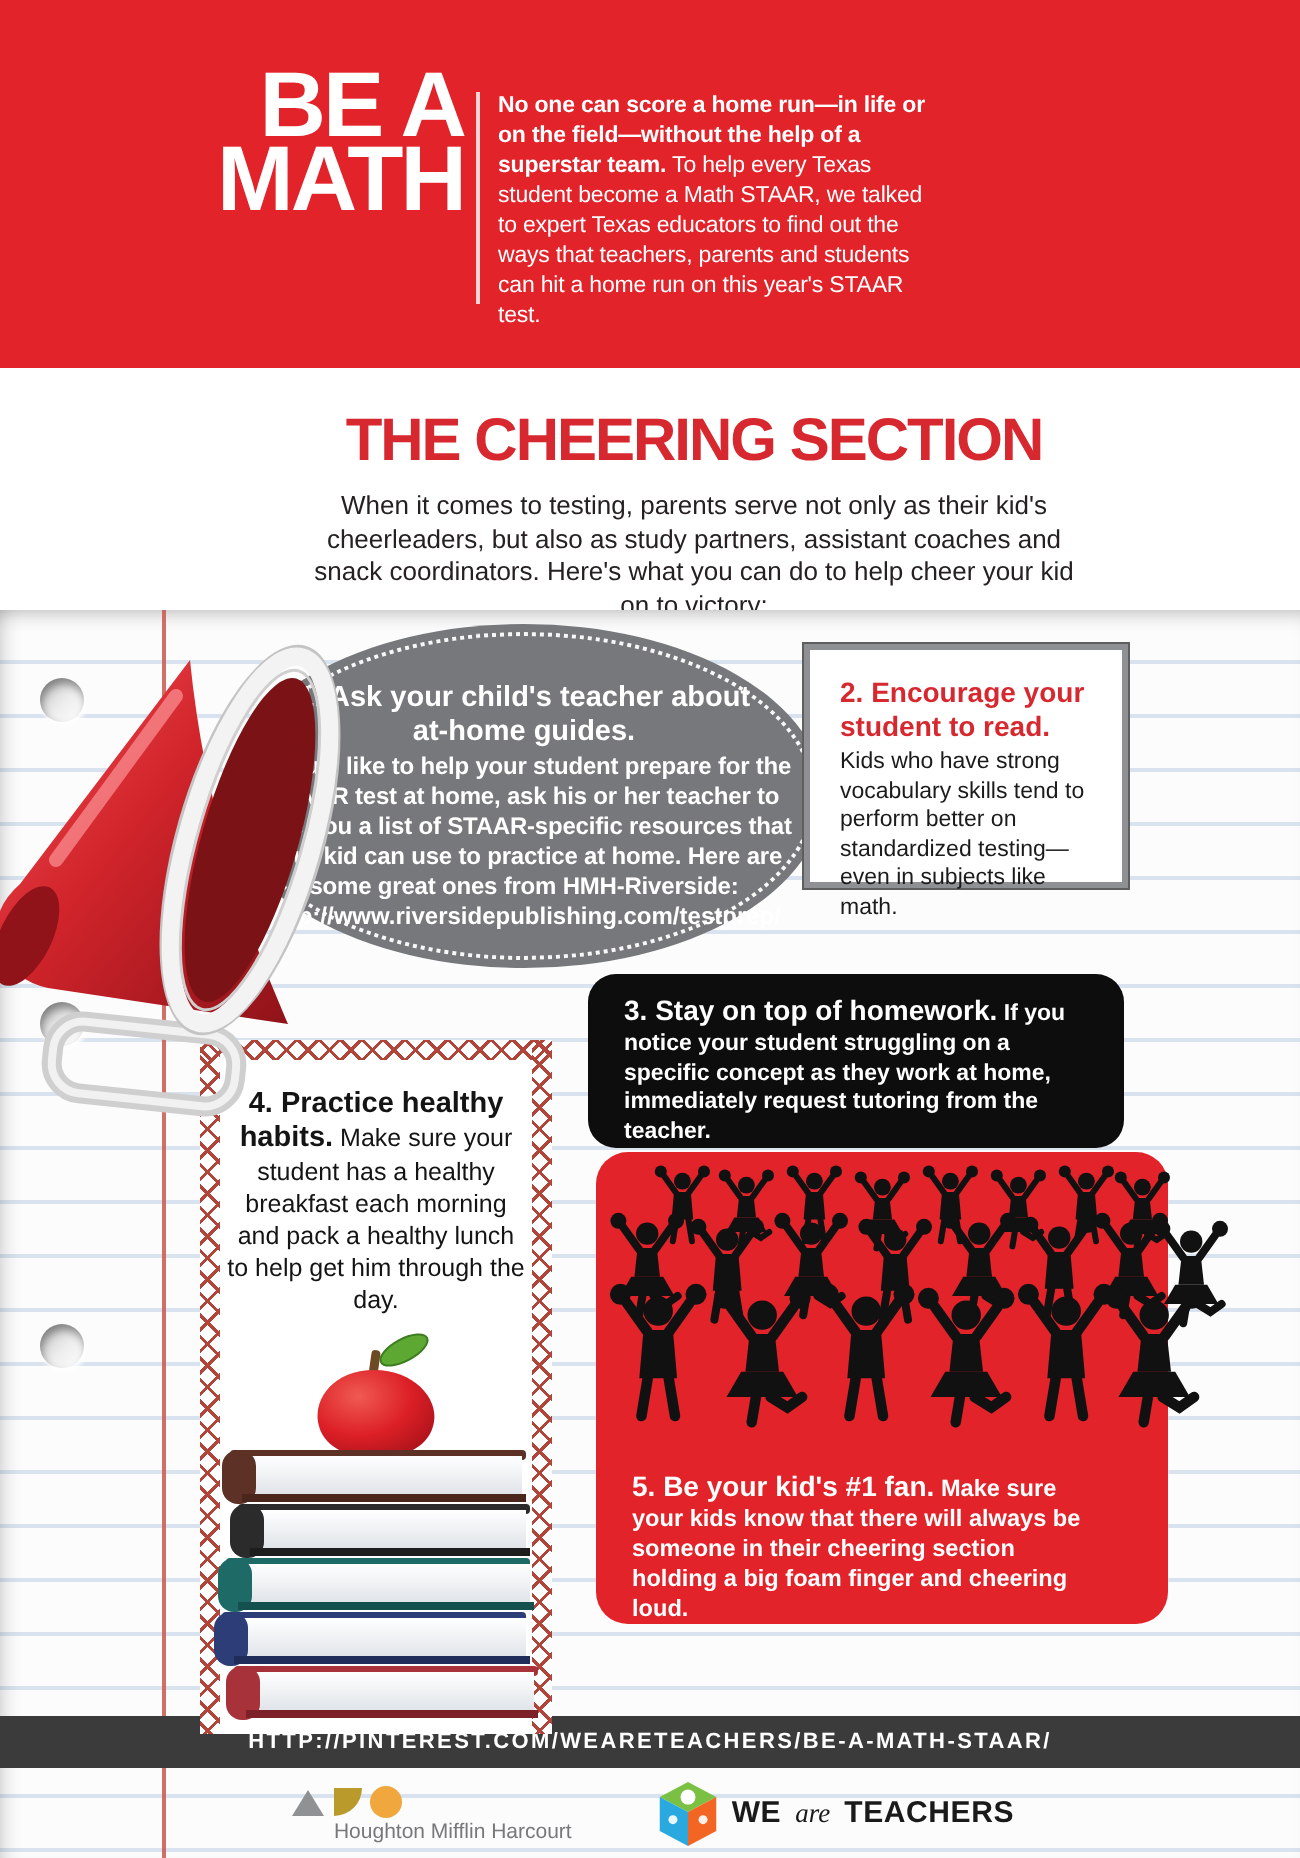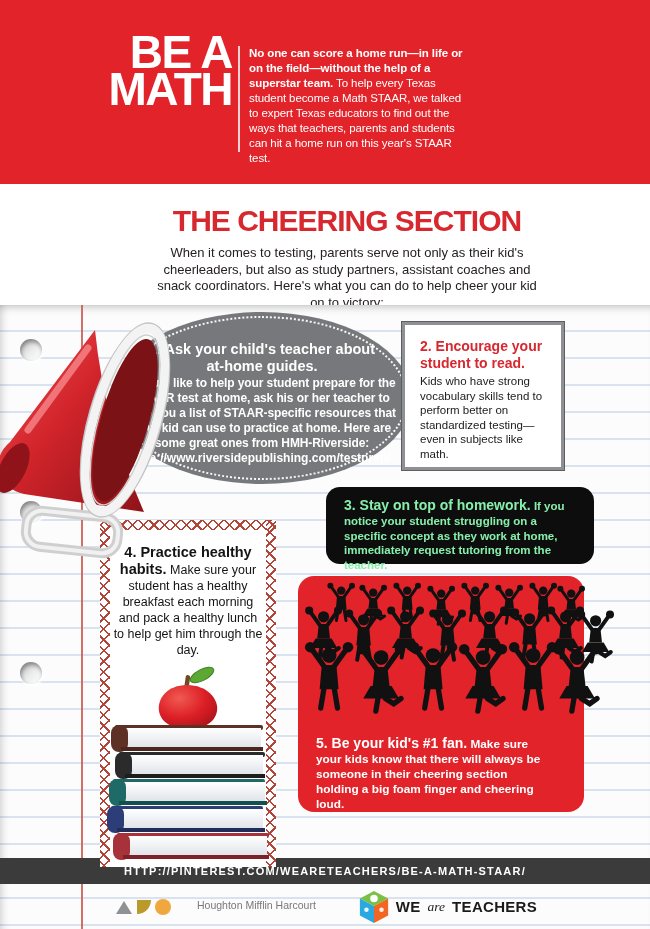--- a/index.html
+++ b/index.html
@@ -38,28 +38,28 @@
   .bubble{position:absolute;left:112px;top:7px;width:300px;height:172px;border-radius:50%;
     background:var(--bubble-gray);color:#fff;text-align:center;z-index:2;}
   .bubble:after{content:"";position:absolute;inset:4px;border:2px dotted rgba(255,255,255,.95);border-radius:50%;}
   .bubble-title{margin:29px auto 2px;width:240px;font-weight:bold;font-size:14.5px;line-height:16.5px;}
   .bubble-body{margin:0 auto;width:278px;font-weight:bold;font-size:12px;line-height:15px;letter-spacing:-.1px;}
   .bubble-link{display:block;font-weight:bold;font-size:12px;line-height:15px;color:#fff;text-decoration:none;}
 
   .megaphone{position:absolute;left:-8px;top:11px;width:230px;height:245px;z-index:3;}
 
   
-  .tip2{position:absolute;left:402px;top:17px;width:162px;height:148px;background:#fff;
+  .tip2{position:absolute;left:402px;top:17px;width:162px;height:122px;background:#fff;
     border:3px solid #8f9093;box-shadow:0 0 0 1px #5e5e5e;padding:13px 10px 0 15px;z-index:2;}
   .tip2 h3{color:var(--heading-red);font-size:14px;line-height:16.5px;font-weight:bold;}
   .tip2 p{margin-top:3px;color:#1b1b1b;font-size:11.5px;line-height:14.6px;}
 
   
-  .tip3{position:absolute;left:294px;top:182px;width:268px;height:77px;background:var(--tip3-black);
-    border-radius:14px;color:#86efac;padding:11px 16px 0 18px;z-index:2;margin-left:32px;}
+  .tip3{position:absolute;left:294px;top:182px;width:268px;height:87px;background:var(--tip3-black);
+    border-radius:14px;color:#ffffff;padding:11px 16px 0 18px;z-index:2;}
   .tip3 p{font-size:11.5px;line-height:14.8px;font-weight:bold;}
   .tip3 b{font-size:14px;}
 
   
   .tip4{position:absolute;left:100px;top:215px;width:176px;height:347px;background:#fff;z-index:1;}
   .dstrip{position:absolute;background:
       repeating-linear-gradient(45deg,transparent 0 3px,var(--diamond-border-red) 3px 4.6px,transparent 4.6px 7.6px),
       repeating-linear-gradient(135deg,transparent 0 3px,var(--diamond-border-red) 3px 4.6px,transparent 4.6px 7.6px);}
   .dstrip.top{left:0;top:0;width:176px;height:10px;}
   .dstrip.left{left:0;top:0;width:10px;height:347px;}
@@ -75,21 +75,21 @@
   .tip5-text{position:absolute;left:18px;top:160px;width:232px;color:#fff;
     font-size:11.8px;line-height:15px;font-weight:bold;}
   .tip5-text b{font-size:14px;}
 
   
   .pin-bar{position:absolute;left:0;top:858px;width:650px;height:26px;background:var(--footer-bar-gray);
     display:flex;align-items:center;justify-content:center;}
   .pin-bar span{color:#fff;font-size:11px;font-weight:bold;letter-spacing:1.2px;}
   .logos{position:absolute;left:0;top:884px;width:650px;height:45px;display:flex;align-items:center;
     justify-content:center;gap:42px;}
-  .hmh{display:flex;align-items:flex-start;}
+  .hmh{display:flex;flex-direction:column;align-items:flex-start;}
   .hmh .glyphs{margin-left:2px;}
   .hmh .label{margin:1px 0 0 24px;color:#77787a;font-size:10.5px;}
   .wat{display:flex;align-items:center;gap:6px;color:#1a1a1a;}
   .wat .w1,.wat .w3{font-weight:bold;font-size:15px;letter-spacing:.3px;}
   .wat .w2{font-family:"Liberation Serif","DejaVu Serif",serif;font-style:italic;font-size:13.5px;margin:0 1px;}
 </style>
 </head>
 <body>
 
 <div class="page">

